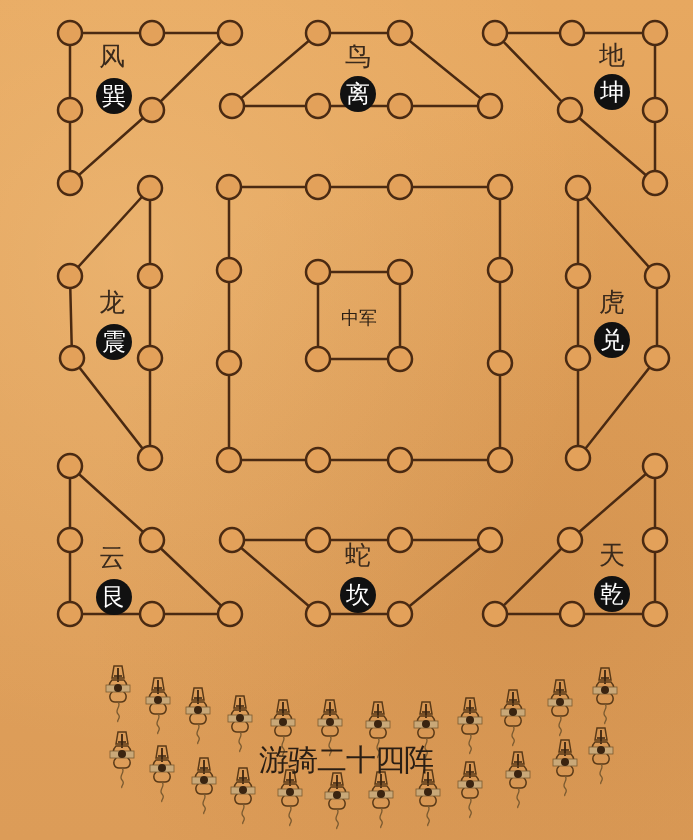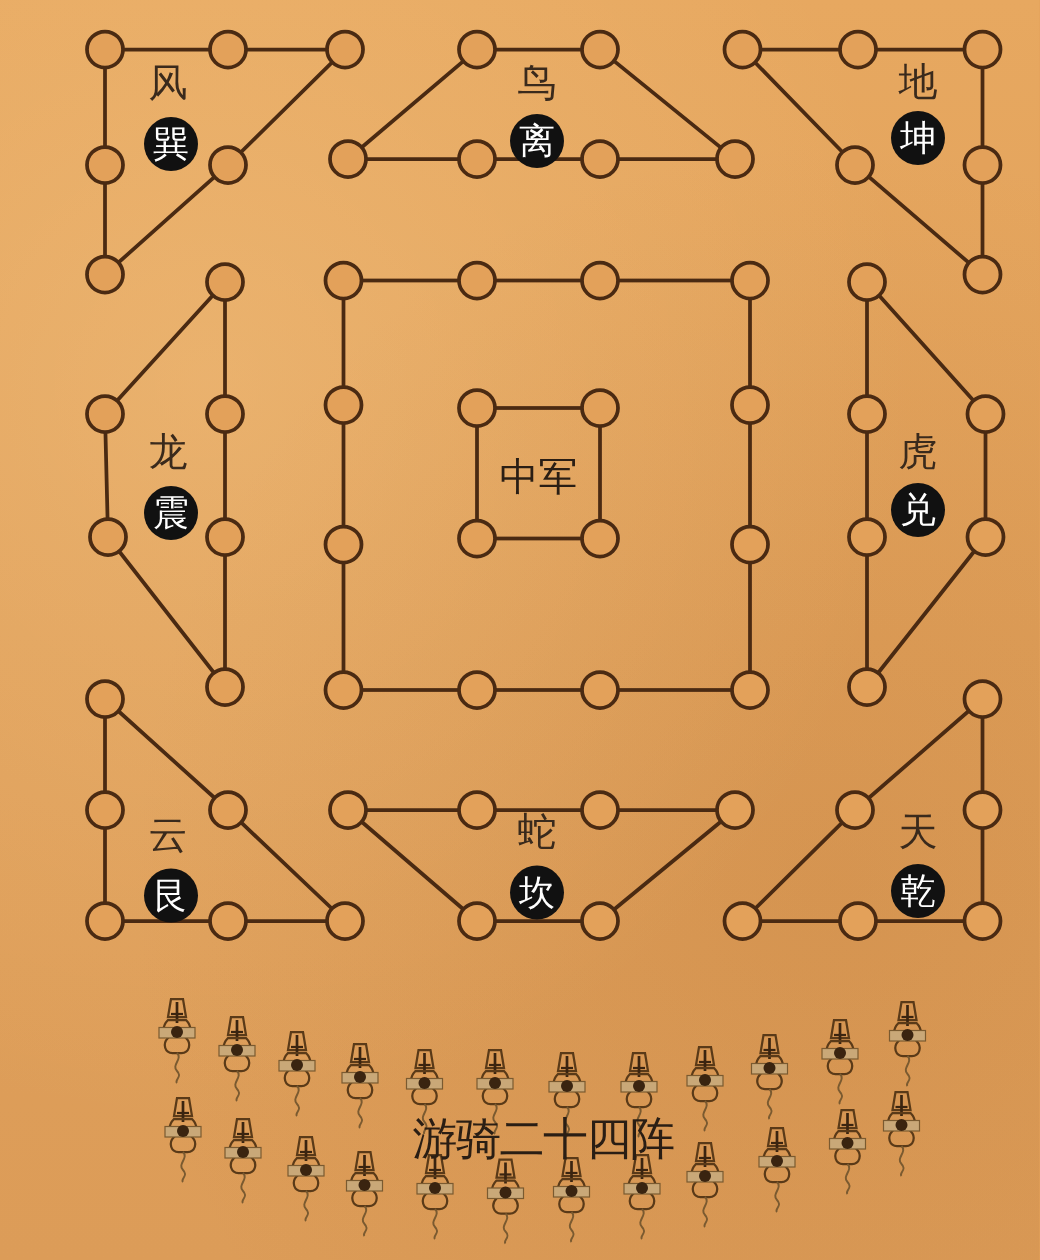--- a/index.html
+++ b/index.html
@@ -5,21 +5,21 @@
   html,body{margin:0;padding:0;}
   body{width:693px;height:840px;overflow:hidden;background:#e3a15a;font-family:"DejaVu Sans","Liberation Sans",sans-serif;}
   #stage{position:relative;width:693px;height:840px;
     background:
       radial-gradient(ellipse at 20% 30%, rgba(255,220,160,0.25), transparent 60%),
       radial-gradient(ellipse at 80% 70%, rgba(160,90,30,0.15), transparent 60%),
       linear-gradient(180deg,#e7a860 0%,#e0a05a 50%,#dc9c58 100%);}
   svg{position:absolute;left:0;top:0;}
   .lbl{position:absolute;font-size:26px;color:#3a2a1c;line-height:1;transform:translate(-50%,-50%);white-space:nowrap;}
   .badge{position:absolute;width:36px;height:36px;border-radius:50%;background:#111;color:#fff;font-size:24px;line-height:36px;text-align:center;transform:translate(-50%,-50%);}
-  .center{position:absolute;font-size:26px;color:#2a1e14;transform:translate(-50%,-50%);white-space:nowrap;}
+  .center{position:absolute;font-size:18px;color:#2a1e14;transform:translate(-50%,-50%);white-space:nowrap;}
   .title{position:absolute;font-size:30px;color:#2a1e14;transform:translate(-50%,-50%);white-space:nowrap;letter-spacing:-1px;}
 </style>
 </head>
 <body>
 
 <div id="stage">
   <svg width="693" height="840">
     <g stroke="#4a2a12" stroke-width="2.5" fill="none">
 
       <g>
@@ -198,14 +198,14 @@
   <div class="badge" style="left:114px;top:597px">艮</div>
 
   <div class="lbl" style="left:358px;top:555px">蛇</div>
   <div class="badge" style="left:358px;top:595px">坎</div>
 
   <div class="lbl" style="left:612px;top:555px">天</div>
   <div class="badge" style="left:612px;top:594px">乾</div>
 
   <div class="center" style="left:359px;top:318px">中军</div>
 
-  <div class="title" style="left:362px;top:760px">游骑二十四阵</div>
+  <div class="title" style="left:346px;top:760px">游骑二十四阵</div>
 </div>
 
 </body></html>

